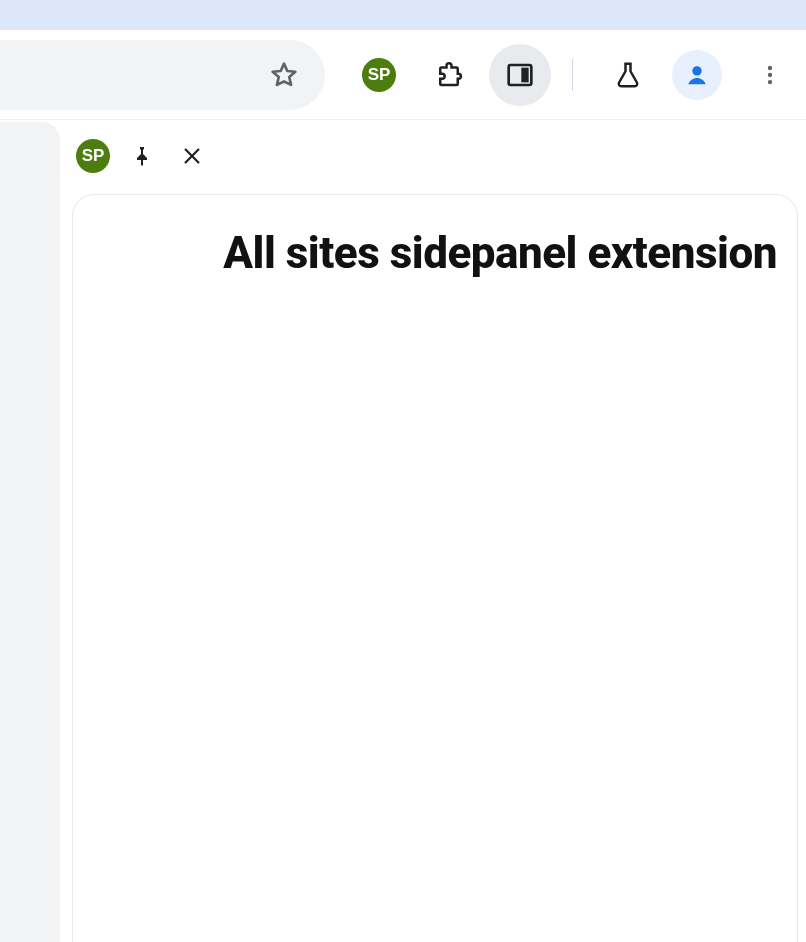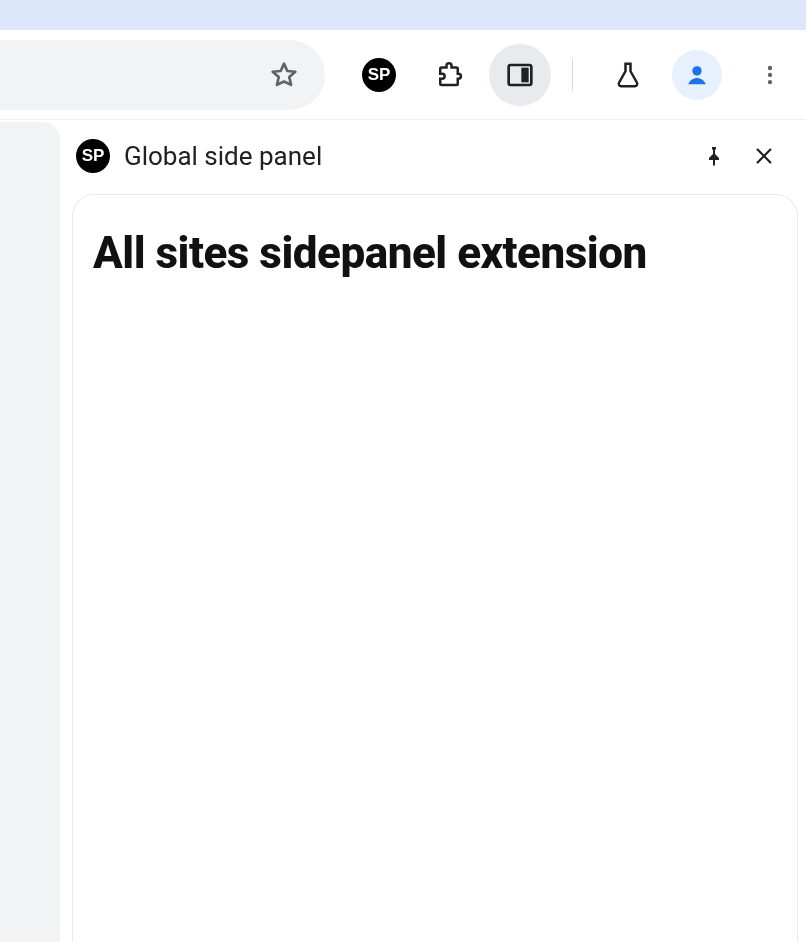--- a/index.html
+++ b/index.html
@@ -46,21 +46,21 @@
   }
   .icon-btn.active { background: #e8eaed; width:62px; height:62px; }
   .icon-btn.profile-bg { background: #e8f0fe; width:50px; height:50px; }
   .sep {
     position: absolute; top: 50%; transform: translateY(-50%);
     width: 1px; height: 32px; background: #cfd6e4;
   }
 
   .sp-badge {
     width: 34px; height: 34px; border-radius: 50%;
-    background: #000000; color: #fff;
+    background: #4d7c0f; color: #fff;
     font-weight: 700; font-size: 17px;
     display: flex; align-items: center; justify-content: center;
     font-family: Arial, sans-serif;
   }
   .sp-badge.small { width: 34px; height: 34px; font-size: 17px; }
 
   
   .content-row {
     display: flex;
     height: calc(942px - 30px - 90px);
@@ -96,20 +96,21 @@
   }
 
   .sp-body {
     margin: 6px 8px 0 12px;
     flex: 1;
     border: 1px solid #e9e9ea;
     border-bottom: none;
     border-top-left-radius: 22px;
     border-top-right-radius: 22px;
     padding: 22px 20px;
+    text-align: right;
   }
   .sp-body h1 {
     margin: 10px 0 18px 0;
     font-size: 44px;
     font-weight: 800;
     letter-spacing: -0.5px;
     color: #111;
   }
   .sp-body p {
     margin: 0;
@@ -179,21 +180,20 @@
   </div>
 </div>
 
 <div class="content-row">
   <div class="page-tab-bg"></div>
 
   <div class="sidepanel">
 
     <div class="sp-header">
       <div class="sp-badge">SP</div>
-      <div class="sp-title">Global side panel</div>
       <div class="hdr-btn">
         <svg width="24" height="24" viewBox="0 0 24 24">
             <path fill="#202124" d="M14 3h-4v2l1 1v4L7 14v2h4v5l1 1 1-1v-5h4v-2l-4-4V6l1-1z"></path>
           </svg>
       </div>
       <div class="hdr-btn">
         <svg width="22" height="22" viewBox="0 0 24 24">
             <path stroke="#202124" stroke-width="2.4" stroke-linecap="round" d="M5 5l14 14M19 5L5 19"></path>
           </svg>
       </div>

